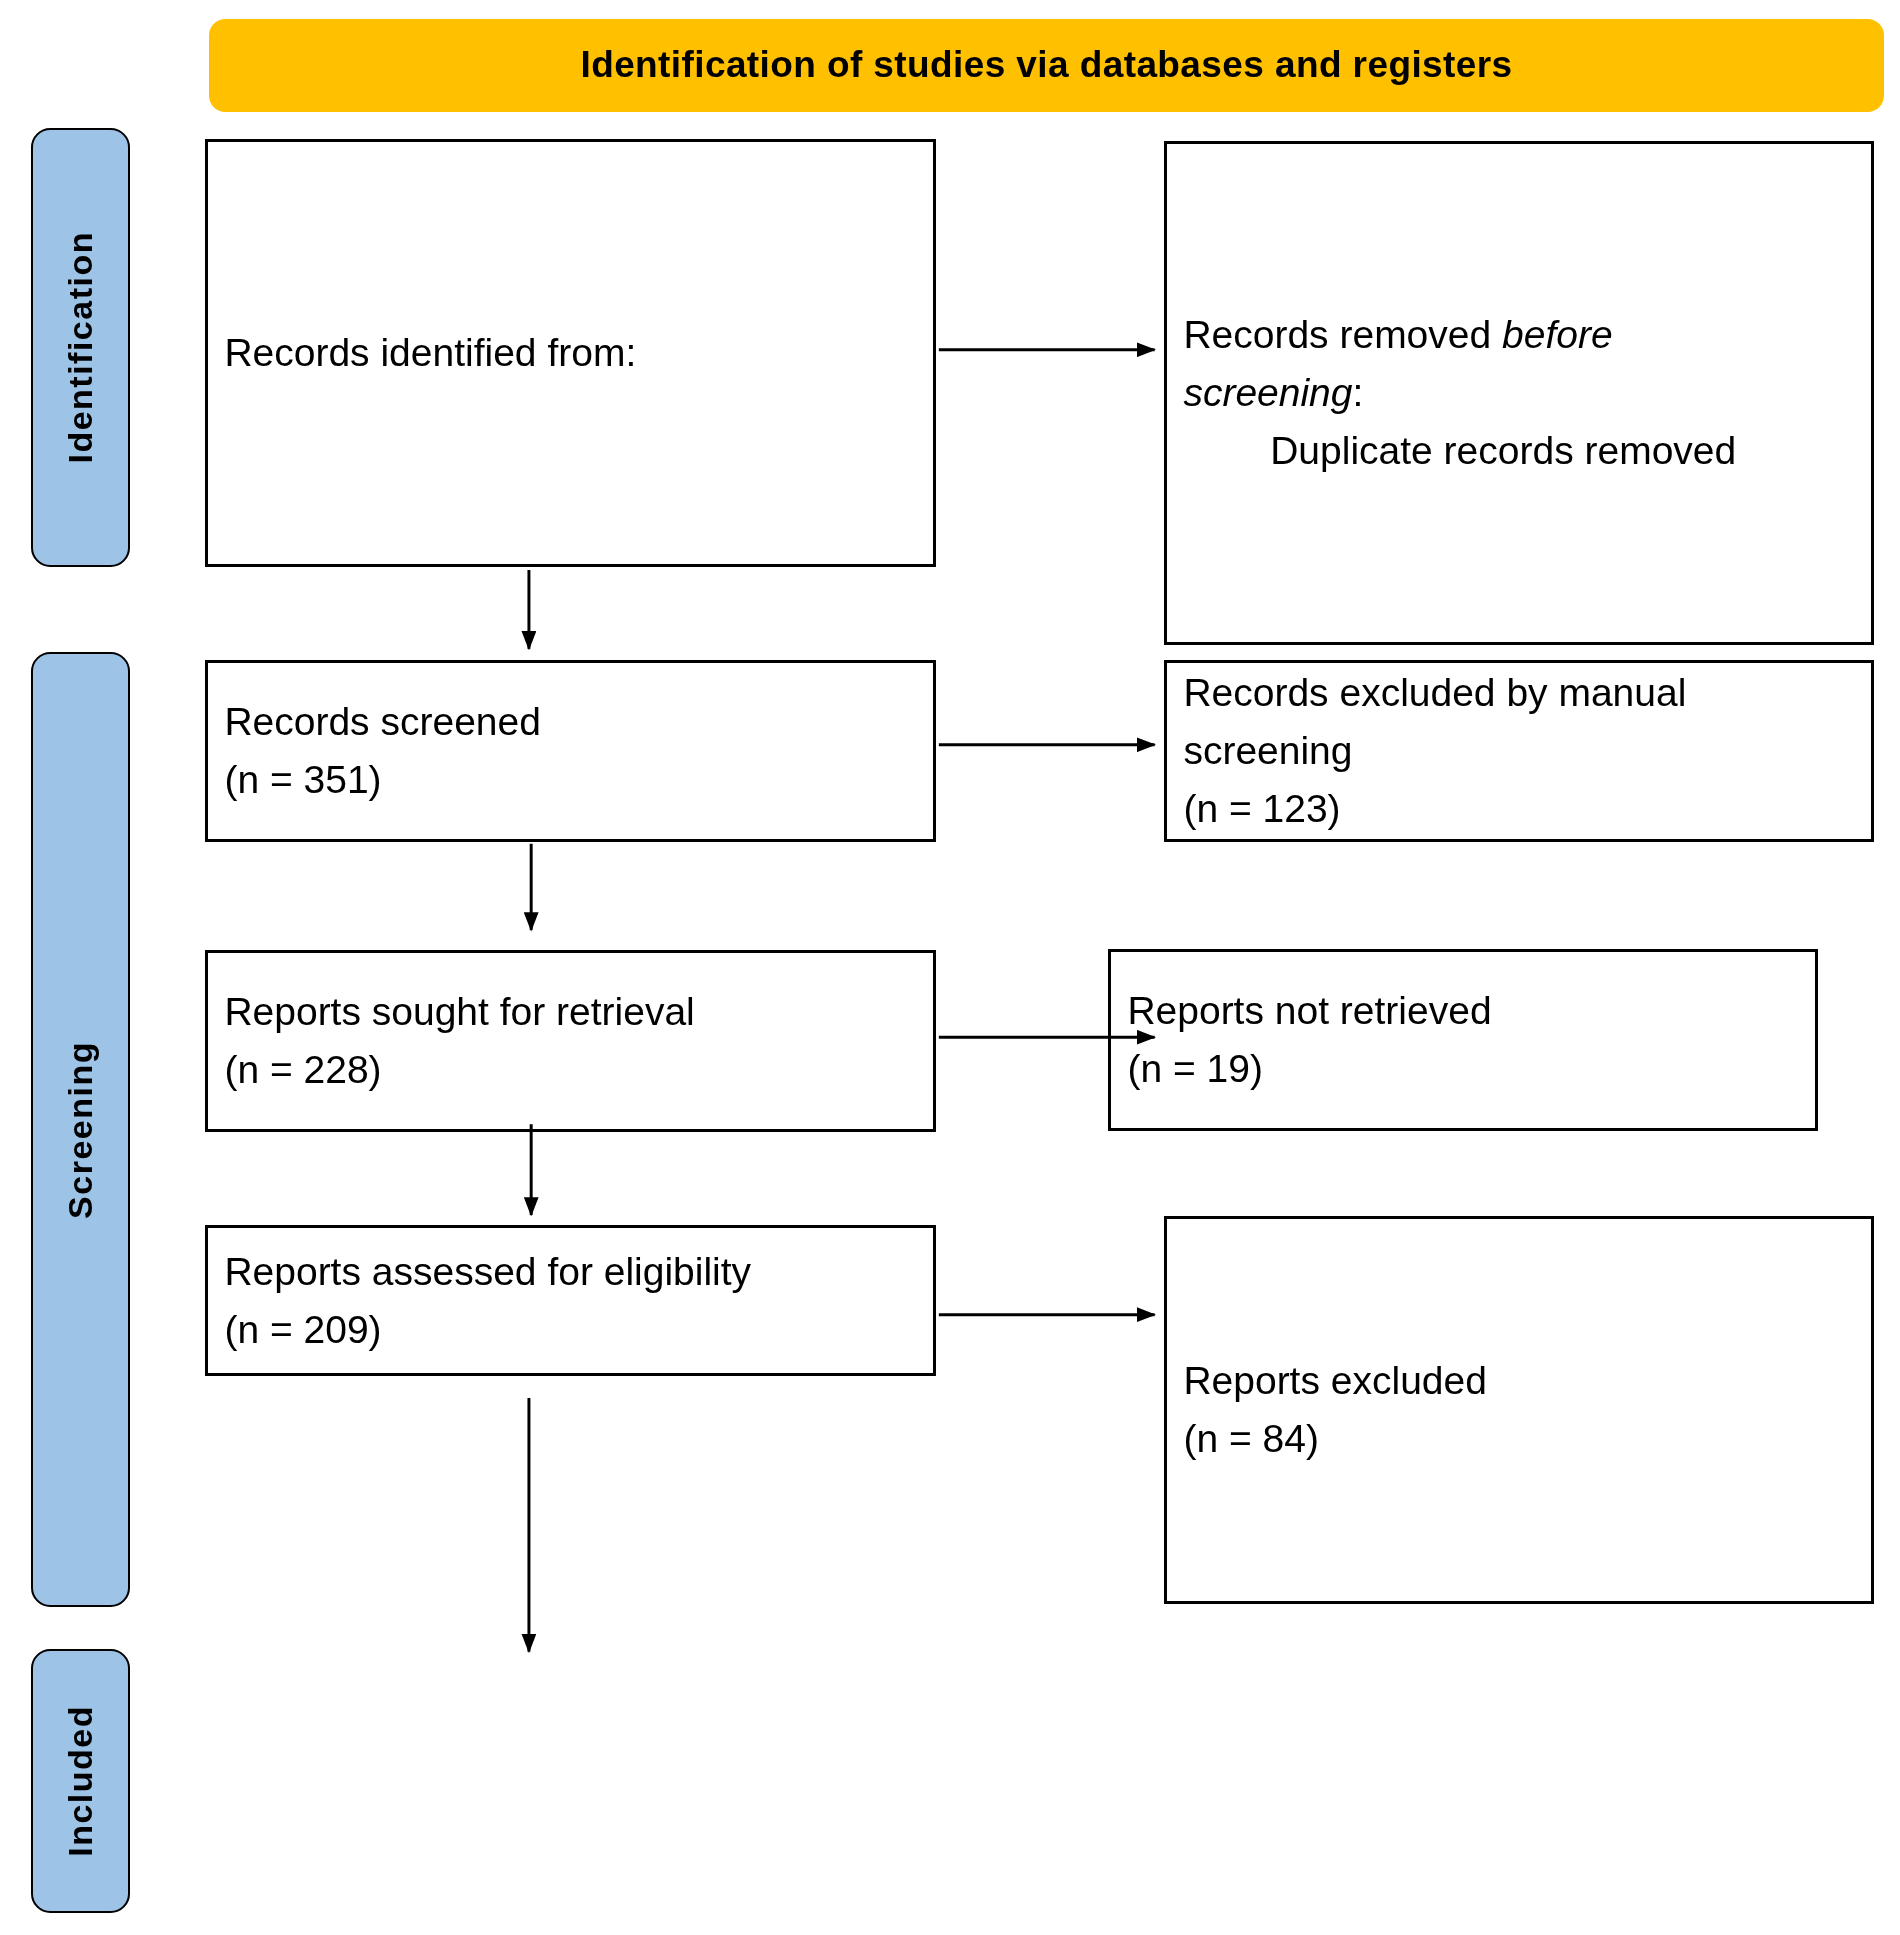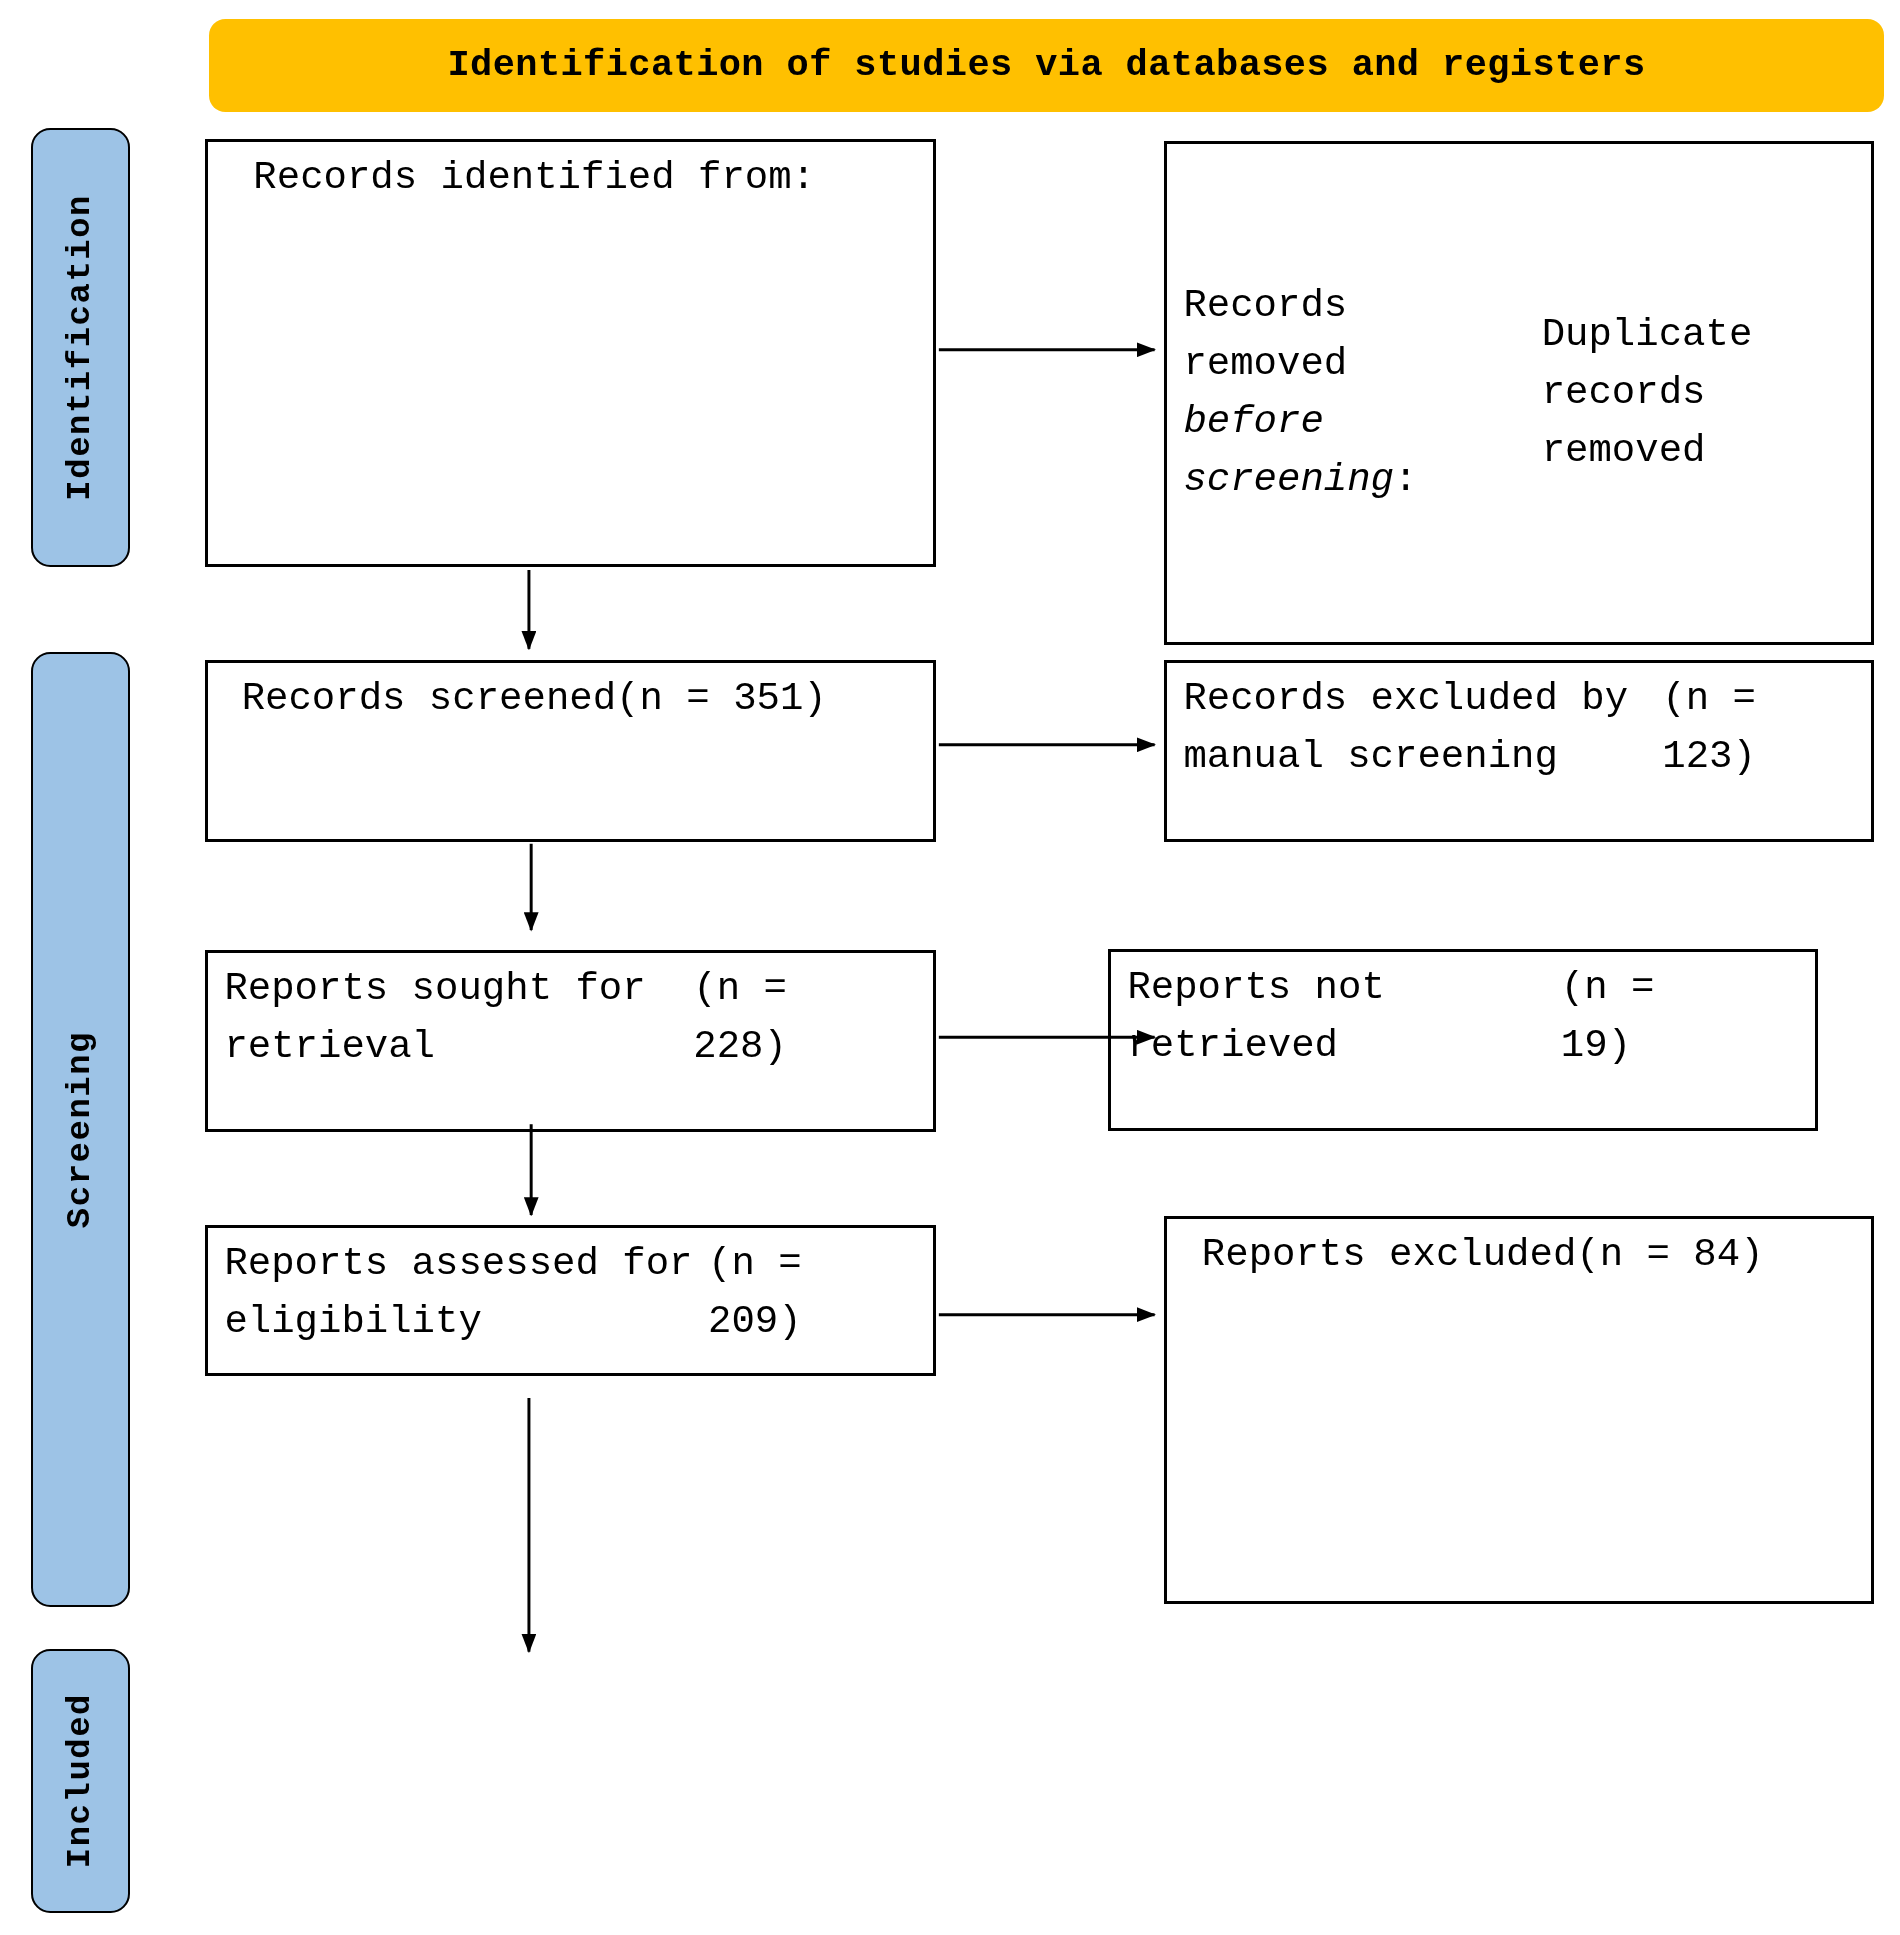--- a/index.html
+++ b/index.html
@@ -5,21 +5,21 @@
   html, body {
     margin: 0;
     padding: 0;
     background: #ffffff;
   }
   #canvas {
     position: relative;
     width: 1900px;
     height: 1936px;
     background: #ffffff;
-    font-family: Liberation Mono, monospace;
+    font-family: Liberation Sans, sans-serif;
     color: #000000;
     overflow: hidden;
   }
 
   
   .header-banner {
     position: absolute;
     left: 209px; top: 18.6px;
     width: 1675px; height: 93px;
     border-radius: 16.4px;
@@ -57,21 +57,21 @@
   #stage-screening      { top: 652px;  height: 955px; }
   #stage-included       { top: 1649px; height: 264px;  }
 
   
   .flow-box {
     position: absolute;
     background: #ffffff;
     border: 3px solid #000;
     box-sizing: border-box;
     display: flex;
-    flex-direction: row;
+    flex-direction: column;
     justify-content: center;
     padding: 7.4px 89px 7.4px 16.4px;
     font-size: 39px;
     line-height: 58px;
   }
   .flow-box .indent { padding-left: 41px; }
   .flow-box i { font-style: italic; }
 
   #box-identified       { left: 205px;  top: 139px;  width: 731px; height: 428px; }
   #box-removed          { left: 1164px; top: 141px;  width: 710px; height: 504px; align-items: center; }

